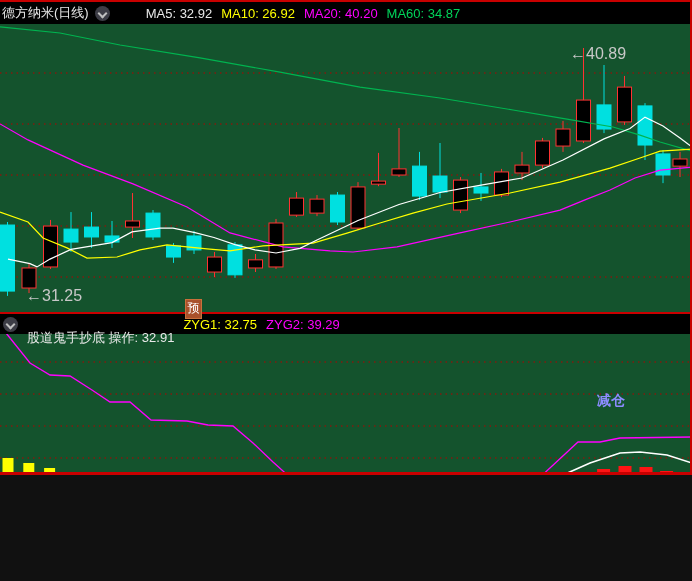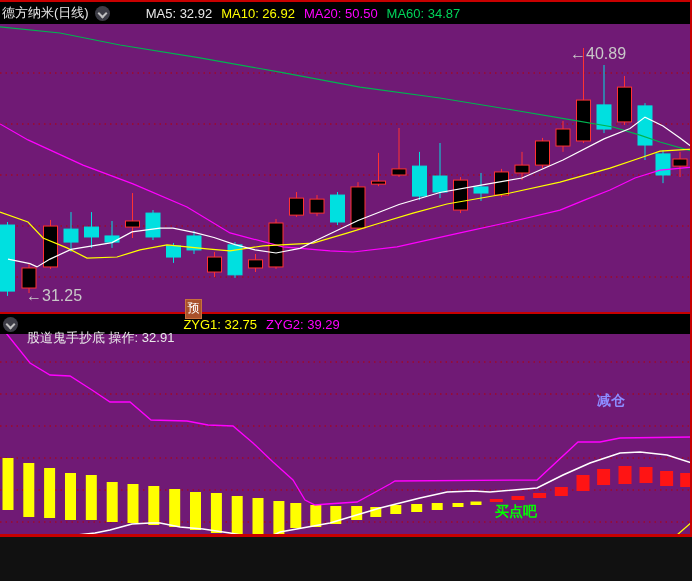--- a/index.html
+++ b/index.html
@@ -1,16 +1,16 @@
 <!DOCTYPE html>
 <html><head>
 <meta charset="utf-8">
 <style>
   html,body{margin:0;padding:0;background:#111;}
-  .screen{position:relative;width:692px;height:537px;background:#701a75;overflow:hidden;
+  .screen{position:relative;width:692px;height:475px;background:#14532d;overflow:hidden;
           font-family:"Liberation Sans","DejaVu Sans",sans-serif;}
   .border{position:absolute;background:#c80000;z-index:30;}
   .b-top{left:0;top:0;width:692px;height:2px;}
   .b-right{right:0;top:0;width:2px;height:581px;}
   .b-bottom{left:0;bottom:0;width:692px;height:3px;}
   .hdr{position:absolute;left:0;width:690px;background:#000;display:flex;align-items:center;
        font-size:13px;white-space:nowrap;z-index:20;}
   .hdr-top{top:2px;height:22px;}
   .hdr-bottom{top:312px;height:20px;border-top:2px solid #c80000;}
   .hdr span{display:inline-block;}
@@ -154,21 +154,21 @@
       <polyline points="6,333 30,363 50,375 70,376 92,390 110,402 130,402 151,420 187,421 208,425 233,426 253,443 273,462 293,480 305,500 315,505 327,504 357,502 370,495 390,484 395,481 537,480 578,442 600,442 620,438 692,437" fill="none" stroke="#ff00ff" stroke-width="1.3"></polyline>
       <polyline points="8,550 30,546 50,541 68,536 95,533 110,530 132,524 150,523 160,523 180,527 203,529 230,533 253,537 263,540 280,532 330,523 380,508 420,498 447,492 473,491 490,492 537,488 563,475 590,463 620,453 640,452 667,455 692,463" fill="none" stroke="#ffffff" stroke-width="1.6"></polyline>
       <polyline points="8,568 333,568 357,554 400,553 450,551 660,551 677,535 692,522" fill="none" stroke="#ffff00" stroke-width="1.3"></polyline>
     </svg>
 
   <div class="hdr hdr-top">
     <span class="title">德方纳米(日线)</span>
     <span class="chev"></span>
     <span class="seg" style="color: rgb(232, 232, 232); margin-left: 36px;">MA5: 32.92</span>
     <span class="seg" style="color: rgb(255, 255, 0);">MA10: 26.92</span>
-    <span class="seg" style="color: rgb(255, 0, 255);">MA20: 50.50</span>
+    <span class="seg" style="color: rgb(255, 0, 255);">MA20: 40.20</span>
     <span class="seg" style="color: rgb(0, 212, 90);">MA60: 34.87</span>
   </div>
 
   <div class="hdr hdr-bottom">
     <span class="chev"></span>
     <span class="seg" style="color: rgb(232, 232, 232); margin-top: 28px;">股道鬼手抄底 操作: 32.91</span>
     <span class="seg" style="color: rgb(255, 255, 0);">ZYG1: 32.75</span>
     <span class="seg" style="color: rgb(255, 0, 255);">ZYG2: 39.29</span>
   </div>
 

